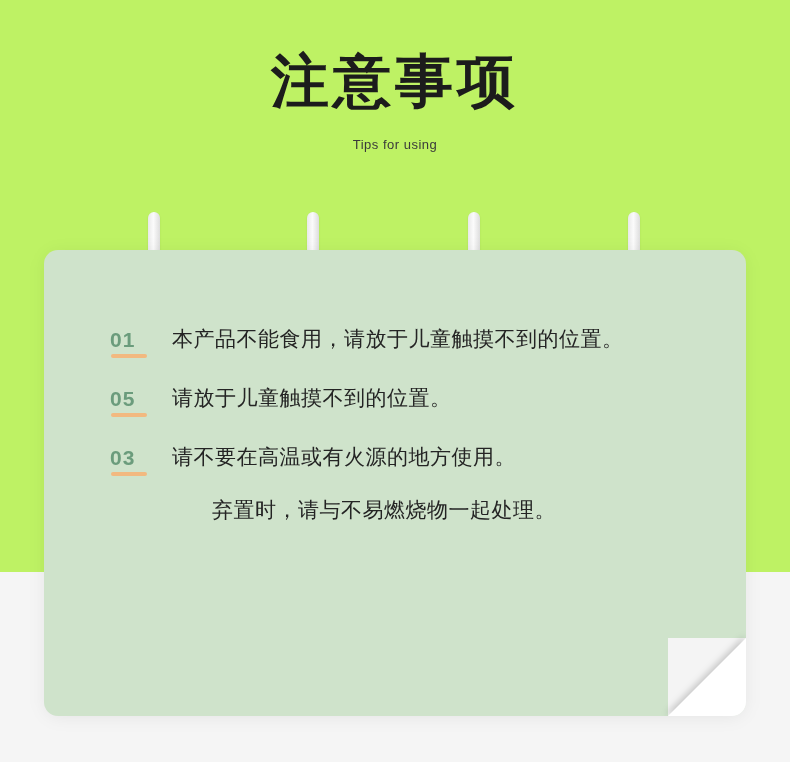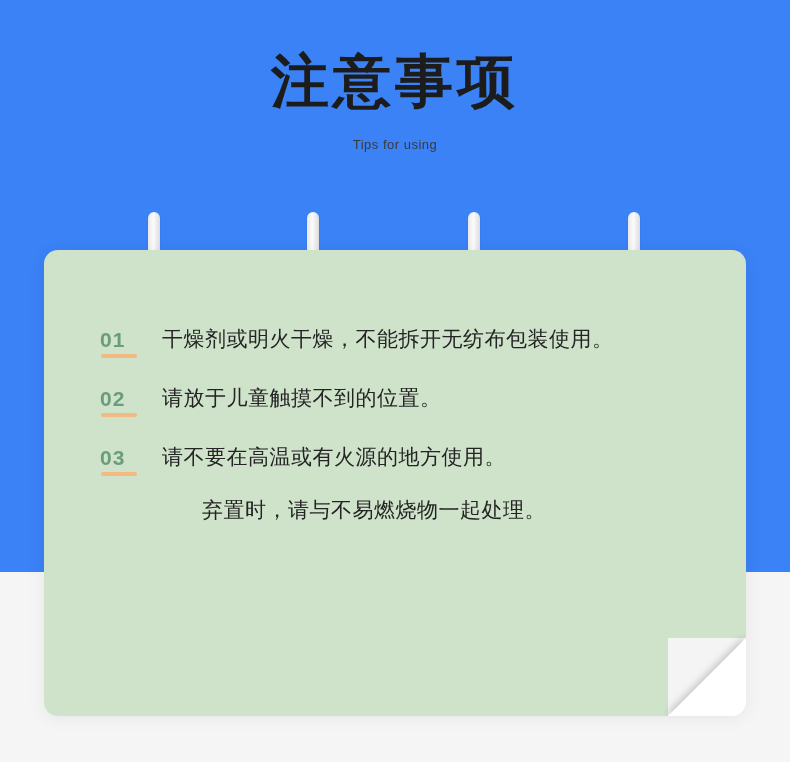--- a/index.html
+++ b/index.html
@@ -12,21 +12,21 @@
     background: #f5f5f5;
     font-family: "Liberation Sans", sans-serif;
     overflow: hidden;
     position: relative;
   }
 
   #page {
     position: relative;
     width: 790px;
     height: 572px;
-    background: #3b82f6;
+    background: #bef264;
   }
 
   
   .header {
     position: absolute;
     top: 48px;
     left: 0;
     width: 790px;
     text-align: center;
   }
@@ -119,21 +119,21 @@
     height: 0;
     border-left: 78px solid transparent;
     border-bottom: 78px solid #ffffff;
     filter: drop-shadow(-2px -2px 3px rgba(0,0,0,0.18));
   }
 
   
   .list {
     position: absolute;
     top: 72px;
-    left: 56px;
+    left: 66px;
     width: 600px;
   }
   .row {
     display: flex;
     align-items: flex-start;
     margin-bottom: 23px;
   }
   .num-wrap {
     width: 62px;
     flex: 0 0 62px;
@@ -200,26 +200,26 @@
   <div class="card-shadow"></div>
 
   <div class="card">
 
     <div class="list">
 
       <div class="row">
         <div class="num-wrap">
           <span class="num">01</span>
         </div>
-        <div class="text">干燥剂或明火干燥，不能拆开无纺布包装使用。</div>
+        <div class="text">本产品不能食用，请放于儿童触摸不到的位置。</div>
       </div>
 
       <div class="row">
         <div class="num-wrap">
-          <span class="num">02</span>
+          <span class="num">05</span>
         </div>
         <div class="text">请放于儿童触摸不到的位置。</div>
       </div>
 
       <div class="row">
         <div class="num-wrap">
           <span class="num">03</span>
         </div>
         <div class="text">请不要在高温或有火源的地方使用。</div>
       </div>

